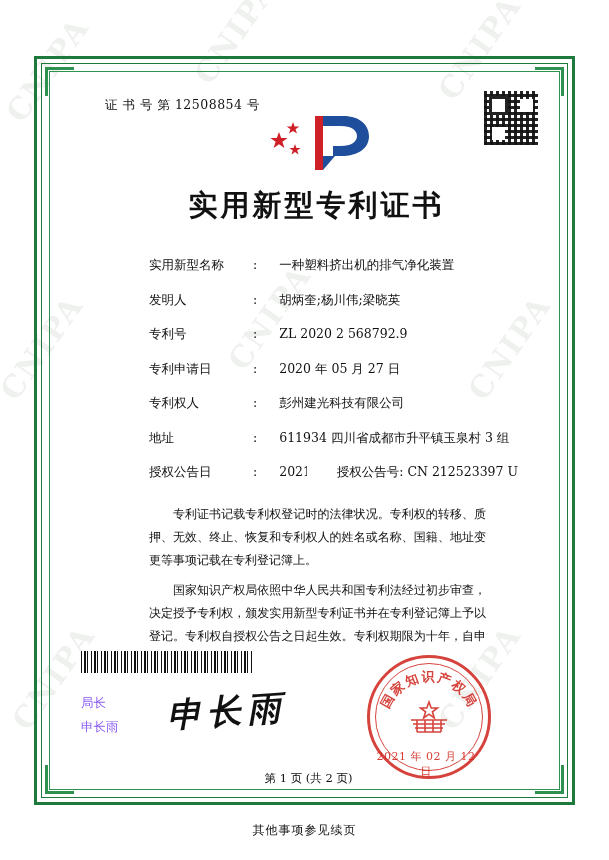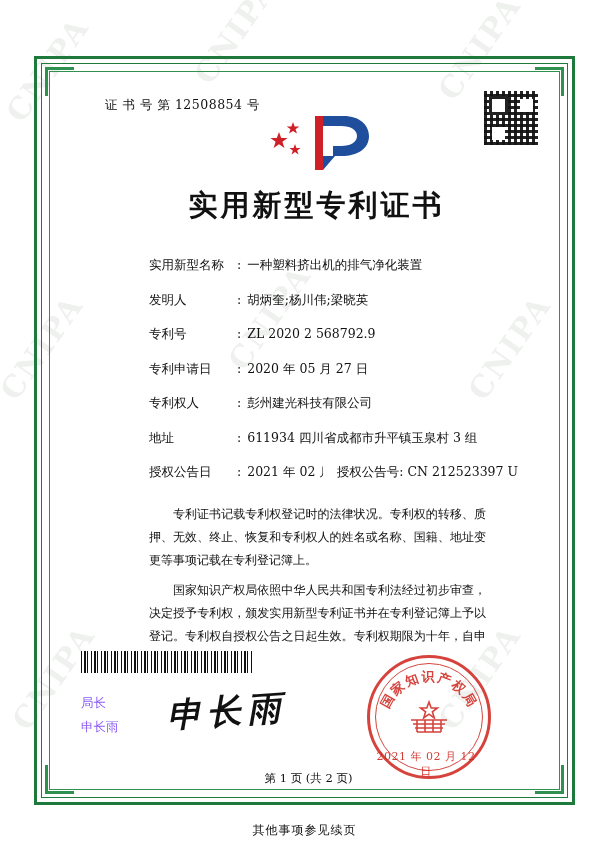--- a/index.html
+++ b/index.html
@@ -149,20 +149,21 @@
     padding-right: 10px;
   }
   .row {
     display: flex;
     align-items: flex-end;
     font-family: "DejaVu Serif", "Liberation Serif", serif;
     font-size: 12.5px;
     color: #111;
     margin-bottom: 17px;
     line-height: 1.4;
+    gap: 16px;
   }
   .row .label {
     width: 88px;
     flex: 0 0 88px;
     letter-spacing: 0;
     white-space: nowrap;
   }
   .row .label.spread {
     display: flex;
     justify-content: space-between;

